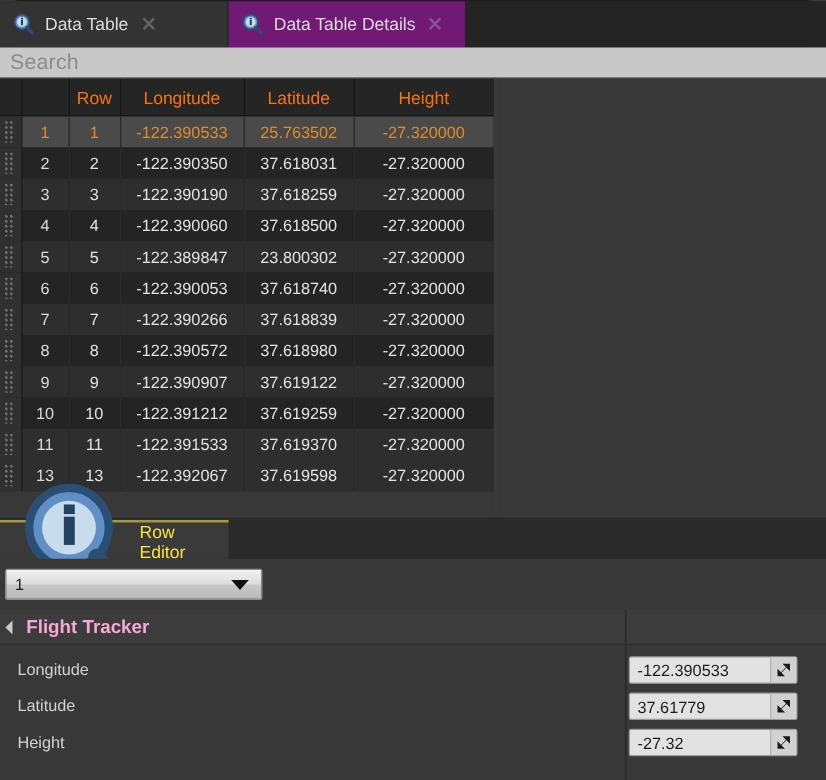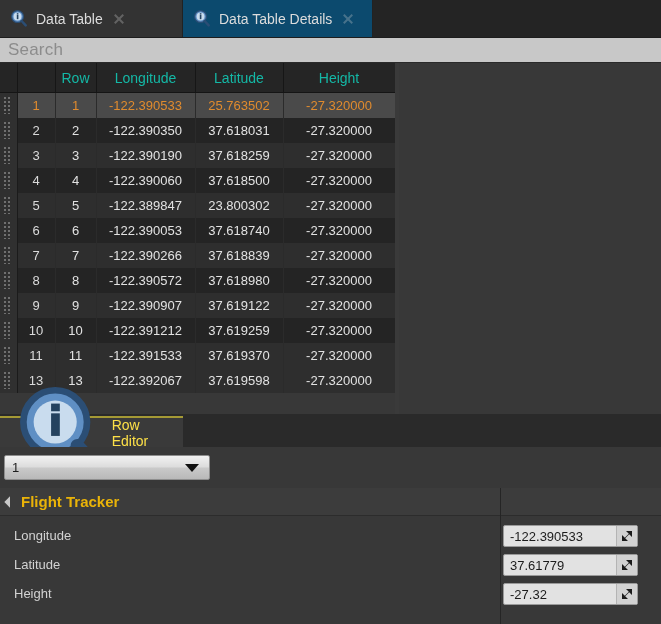--- a/index.html
+++ b/index.html
@@ -10,31 +10,31 @@
     font-size:13px;
     color:#e4e4e4;
     -webkit-font-smoothing:antialiased;
   }
   .app{position:relative;width:661px;height:624px;}
 
   
   .tabbar{
     position:absolute;left:0;top:0;width:661px;height:38px;
     background:#1d1d1d;
-    display:flex;align-items:flex-start;
+    display:flex;align-items:center;border-radius:16px;
   }
   .tab{
     height:37px;display:flex;align-items:center;
     padding:0 4px 0 9px;
     background:#333333;
     border-right:1px solid #222;
     position:relative;
     box-sizing:border-box;
   }
-  .tab.inactive{background:#0c4a6e;}
+  .tab.inactive{background:#701a75;}
   .tab .ticon{
     width:19px;height:19px;margin-right:8px;flex:0 0 auto;
     display:block;
   }
   .tab .tlabel{
     font-size:14px;color:#dcdcdc;white-space:nowrap;
     padding-right:26px;
   }
   .tab .tclose{
     width:16px;height:16px;margin-left:-18px;margin-right:6px;
@@ -69,21 +69,21 @@
   }
   .grid{
     width:395px;border-collapse:collapse;table-layout:fixed;
     background:#242424;
   }
   .grid th{
     height:29px;
     background:#252525;
     border-right:1px solid #161616;
     border-bottom:1px solid #151515;
-    color:#14b8a6;font-weight:normal;font-size:14px;
+    color:#f97316;font-weight:normal;font-size:14px;
     text-align:center;padding:0;
   }
   .grid td{
     height:25px;padding:0;
     border-right:1px solid #2b2b2b;
     color:#e2e2e2;font-size:13px;
     text-align:center;
     white-space:nowrap;
   }
   .c-handle{width:17px;}
@@ -164,21 +164,21 @@
     position:absolute;left:501px;top:0;width:160px;height:27px;
     background:#3c3c3c;border-bottom:1px solid #2c2c2c;
   }
   .cat-tri{
     width:0;height:0;margin-left:6px;margin-right:7px;
     border-left:8px solid #c8c8c8;
     border-top:8px solid transparent;
     border-bottom:0 solid transparent;
     transform:rotate(45deg);
   }
-  .cat-title{font-size:15px;font-weight:bold;color:#eab308;}
+  .cat-title{font-size:15px;font-weight:bold;color:#f9a8d4;}
   .splitter{
     position:absolute;left:500px;top:0;width:1px;height:136px;
     background:#252525;
   }
   .prop-row{
     position:absolute;left:0;width:661px;height:29px;
   }
   .prop-label{
     position:absolute;left:14px;top:6px;font-size:13px;color:#d2d2d2;
   }

